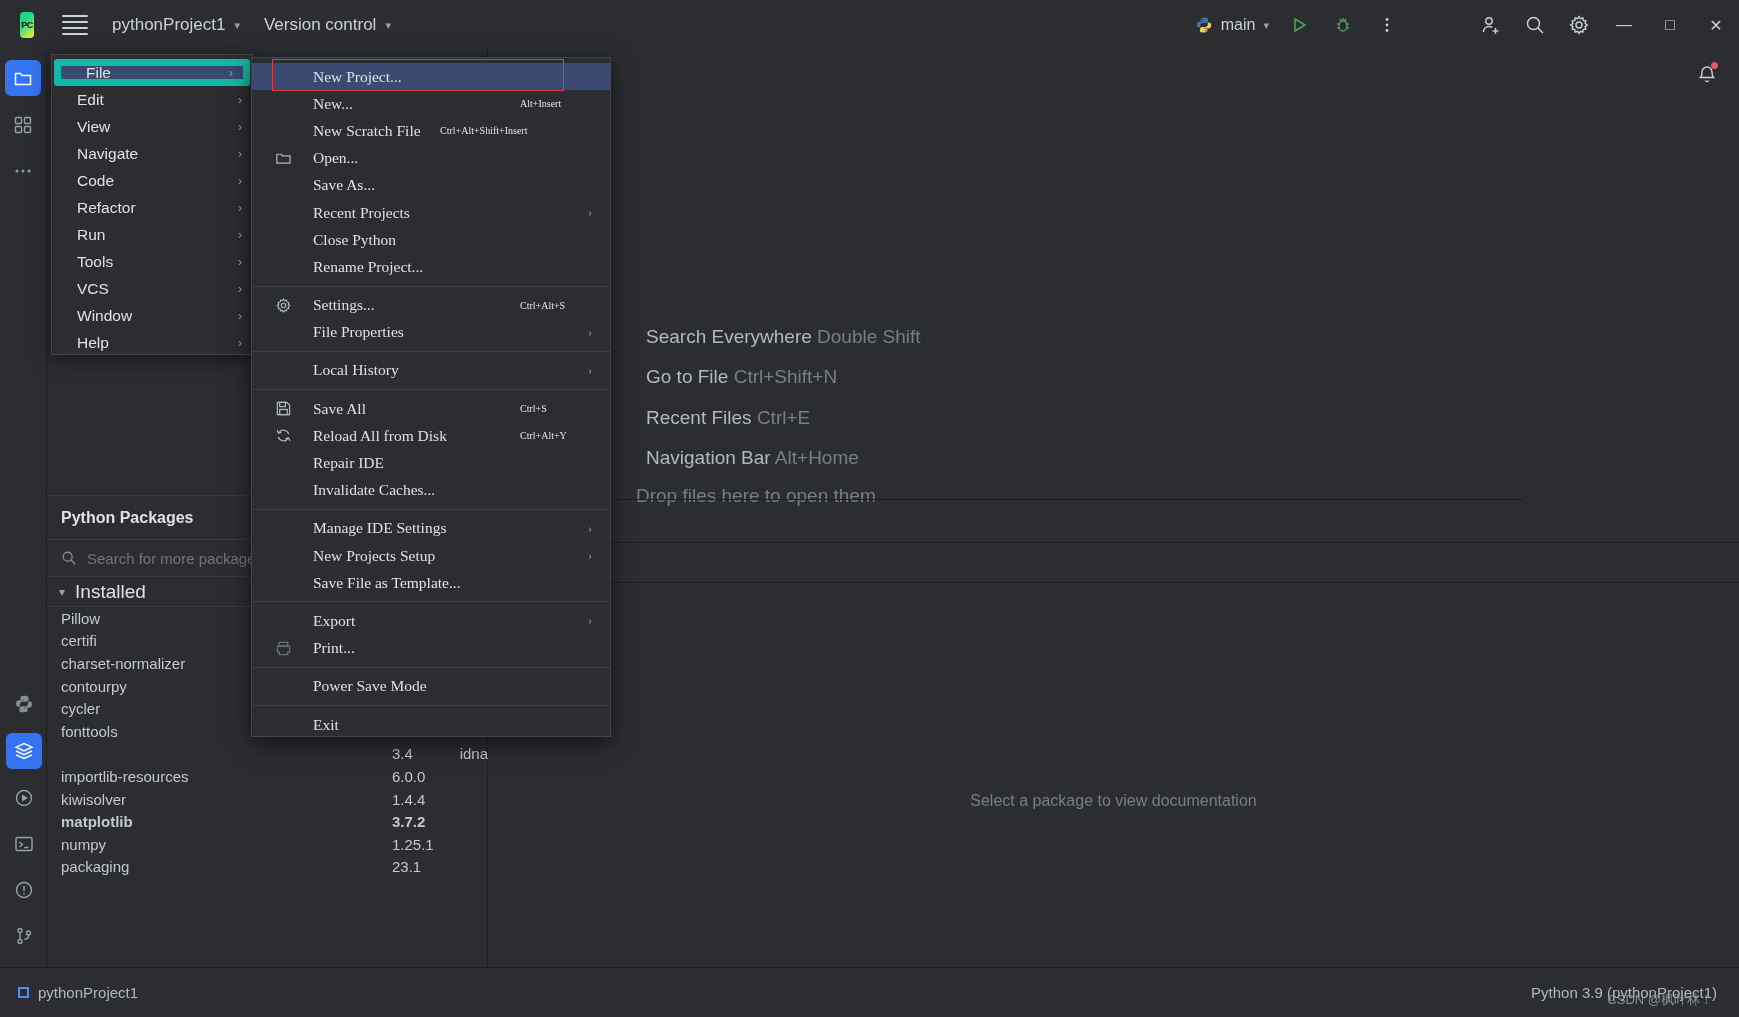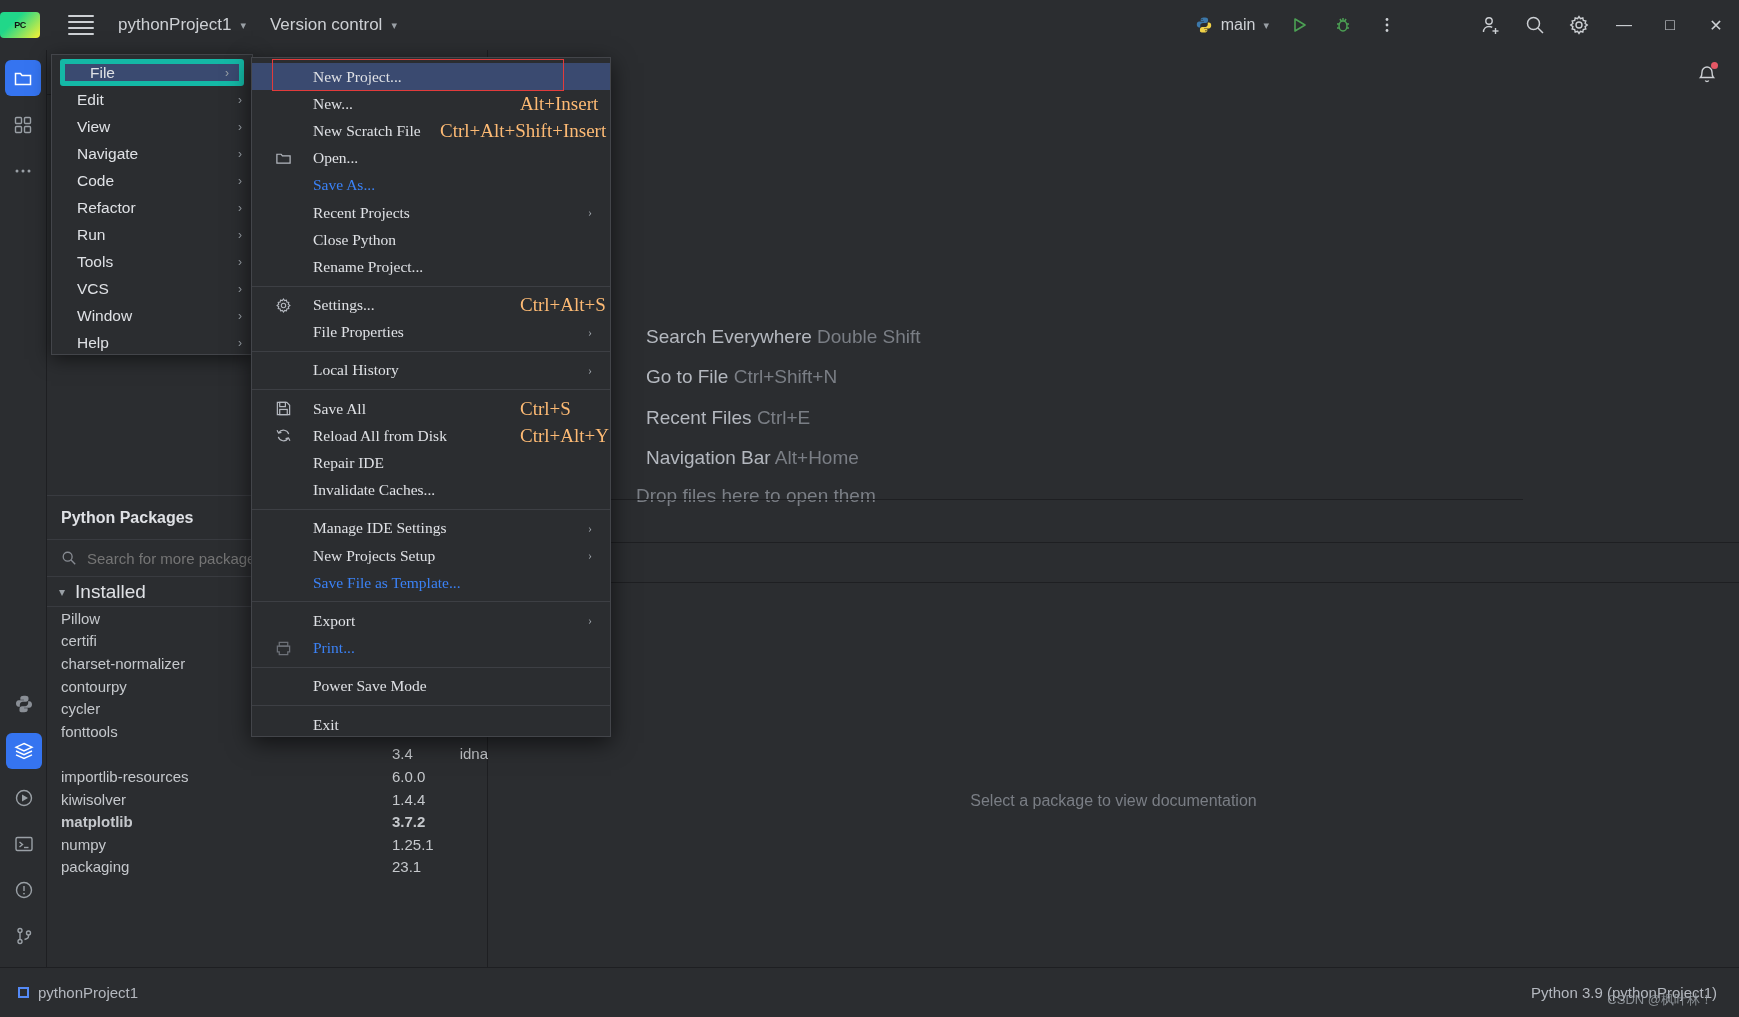--- a/index.html
+++ b/index.html
@@ -10,21 +10,21 @@
     overflow: hidden;
   }
   #app { position: relative; width: 1739px; height: 1017px; background: #2b2d30; color: #dfe1e5; }
 
   
   .titlebar {
     position: absolute; left: 0; top: 0; width: 1739px; height: 50px;
     background: #2b2d30; display: flex; align-items: center;
   }
   .pc-logo {
-    margin-left: 0; width: 40px; height: 26px; border-radius: 4px;
+    margin-left: 20px; width: 14px; height: 26px; border-radius: 4px;
     background: linear-gradient(135deg,#21d789 0%,#21d789 35%,#f9f134 100%);
     display: flex; align-items: center; justify-content: center;
   }
   .pc-logo span { font-size: 9px; font-weight: bold; color: #111; letter-spacing: -.5px; }
   .hamburger { margin-left: 28px; width: 26px; display: flex; flex-direction: column; gap: 4px; cursor: pointer; }
   .hamburger i { display: block; height: 2px; background: #cdd0d4; border-radius: 1px; }
   .tb-item {
     margin-left: 24px; font-size: 17px; color: #cdd0d4; display: flex; align-items: center; gap: 9px; cursor: pointer;
   }
   .chev { font-size: 11px; color: #9aa0a6; }
@@ -67,33 +67,33 @@
   .ed-sep { position: absolute; background: #1e1f22; }
   .doc-placeholder { position: absolute; left: 0; top: 584px; width: 1251px; height: 333px; display: flex; align-items: center; justify-content: center; color: #7a7e85; font-size: 16px; }
 
   
   .mainmenu {
     position: absolute; left: 51px; top: 54px; width: 202px; height: 301px;
     background: #2b2d30; border: 1px solid #43454a; box-shadow: 0 4px 18px rgba(0,0,0,.55);
     padding: 4px 0; z-index: 40;
   }
   .mm-item { height: 27px; display: flex; align-items: center; padding: 0 8px 0 25px; font-size: 15.5px; color: #dfe1e5; cursor: pointer; position: relative; }
-  .mm-item.sel { background: #3a4a70; border: 5px solid #14b8a6; border-radius: 3px; margin: 0 8px; }
+  .mm-item.sel { background: #3a4a70; border: 7px solid #14b8a6; border-radius: 3px; margin: 0 2px; }
   .mm-item .arr { position: absolute; right: 10px; color: #9aa0a6; font-size: 12px; }
 
   
   .submenu {
     position: absolute; left: 251px; top: 57px; width: 360px; height: 680px;
     background: #2b2d30; border: 1px solid #43454a; box-shadow: 0 6px 22px rgba(0,0,0,.6);
     padding: 5px 0; z-index: 50; overflow: hidden;
   }
   .sm-item { height: 27.2px; display: flex; align-items: center; position: relative; padding-left: 61px; font-size: 15.5px; color: #dfe1e5; cursor: pointer; white-space: nowrap; font-family: Liberation Serif, serif; }
-  .sm-item.disabled { color: #3b82f6; cursor: default; }
+  .sm-item.disabled { color: #e5e5e5; cursor: default; }
   .sm-item.sel { background: #3a4a70; }
-  .sm-item .sc { position: absolute; left: 268px; color: #fdba74; font-size: 19px; }
+  .sm-item .sc { position: absolute; left: 268px; color: #e5e5e5; font-size: 10px; }
   .sm-item .sc.wide { left: 188px; }
   .sm-item .arr { position: absolute; right: 18px; color: #9aa0a6; font-size: 12px; }
   .sm-item .lead { position: absolute; left: 22px; top: 50%; transform: translateY(-50%); width: 18px; height: 18px; display: flex; align-items: center; justify-content: center; color: #b4b8bf; }
   .sm-sep { height: 1px; background: #3d3f44; margin: 5px 0; }
   .redbox { position: absolute; left: 272px; top: 59px; width: 292px; height: 32px; border: 1.6px solid #e23b3b; z-index: 60; pointer-events: none; }
 
   
   .statusbar { position: absolute; left: 0; bottom: 0; width: 1739px; height: 50px; background: #2b2d30; border-top: 1px solid #1e1f22; display: flex; align-items: center; }
   .sb-left { display: flex; align-items: center; gap: 9px; margin-left: 18px; font-size: 15px; color: #b4b8bf; cursor: pointer; }
   .sb-sq { width: 11px; height: 11px; border: 2px solid #548af7; }

